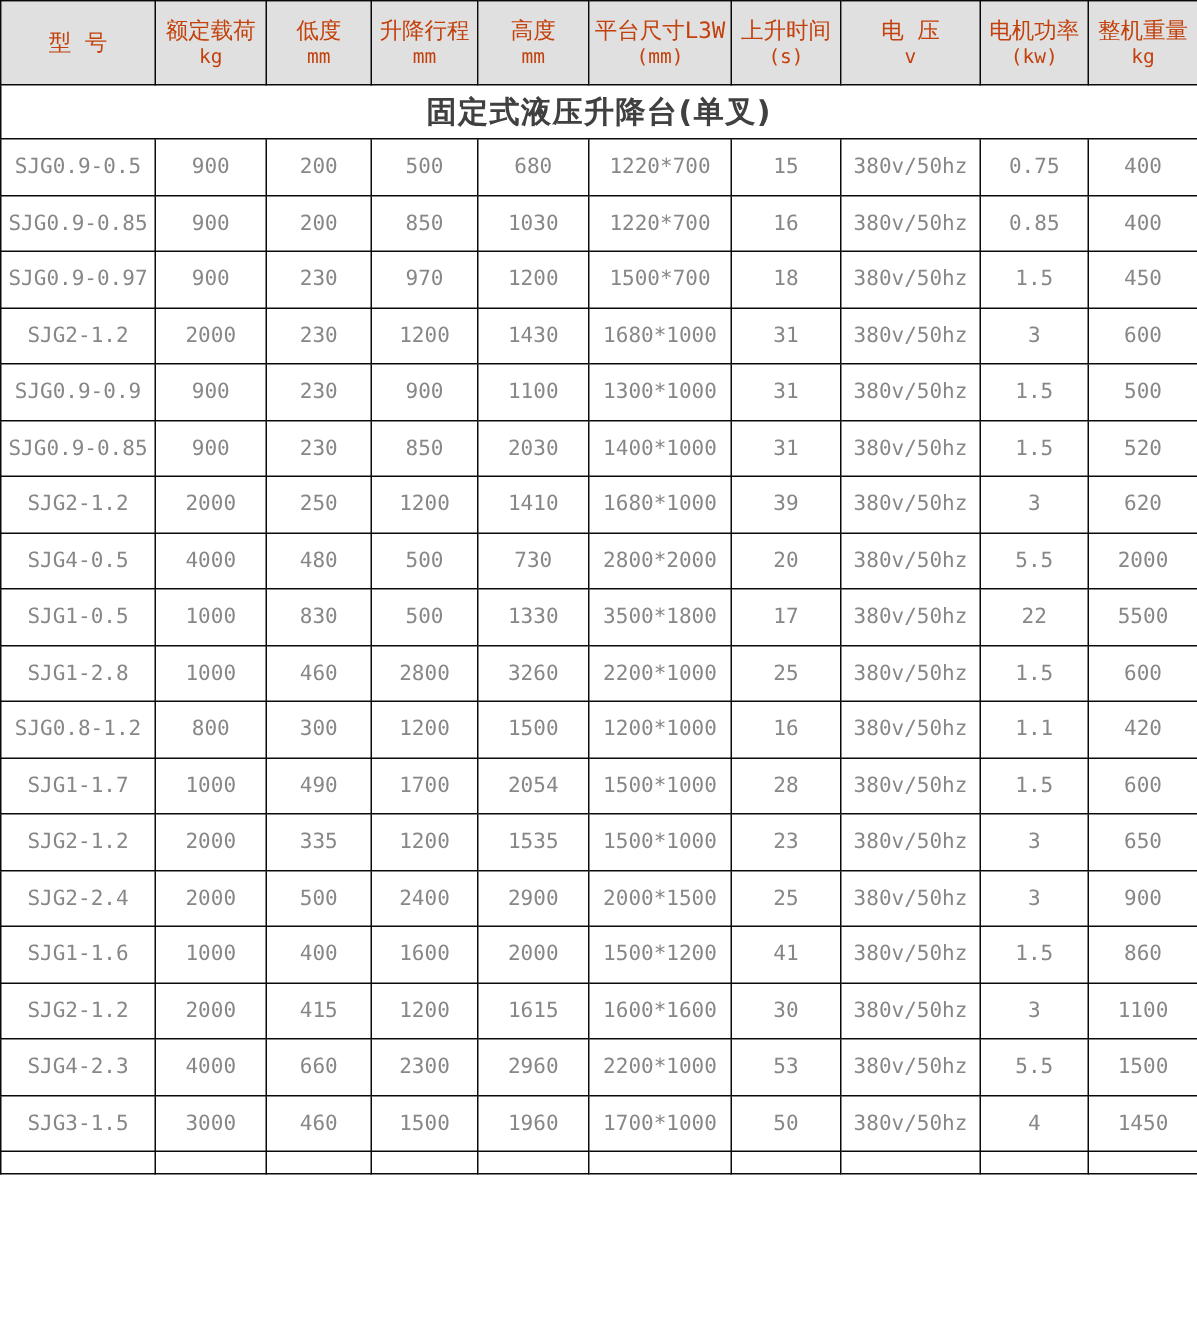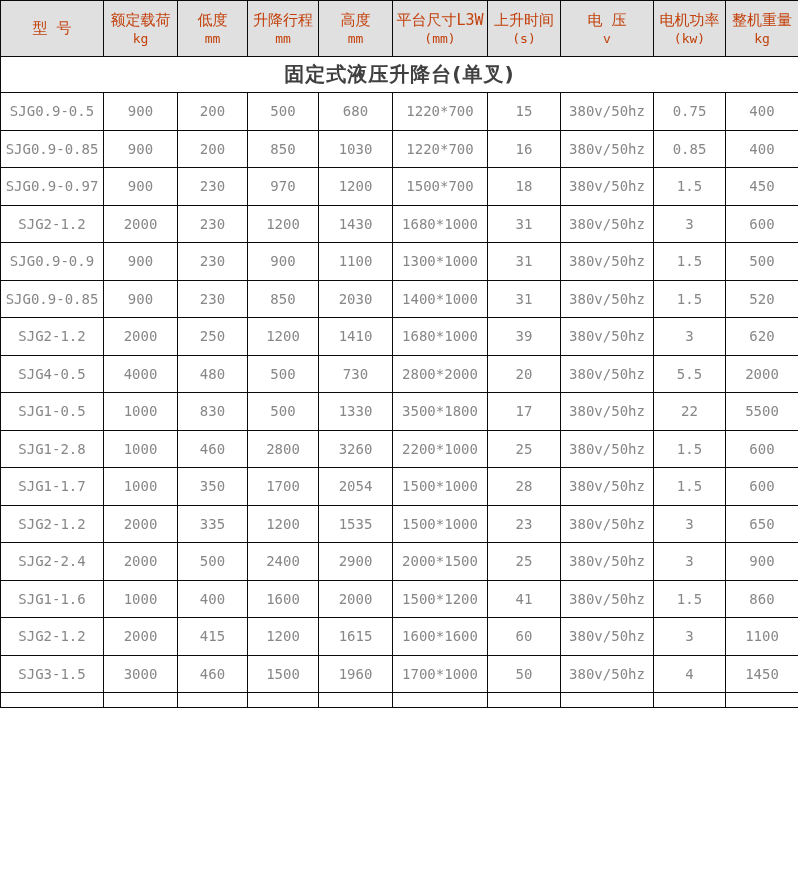--- a/index.html
+++ b/index.html
@@ -229,23 +229,35 @@
           <td>460</td>
           <td>2800</td>
           <td>3260</td>
           <td>2200*1000</td>
           <td>25</td>
           <td>380v/50hz</td>
           <td>1.5</td>
           <td>600</td>
         </tr>
         <tr>
+          <td>SJG0.8-1.2</td>
+          <td>800</td>
+          <td>300</td>
+          <td>1200</td>
+          <td>1500</td>
+          <td>1200*1000</td>
+          <td>16</td>
+          <td>380v/50hz</td>
+          <td>1.1</td>
+          <td>420</td>
+        </tr>
+        <tr>
           <td>SJG1-1.7</td>
           <td>1000</td>
-          <td>350</td>
+          <td>490</td>
           <td>1700</td>
           <td>2054</td>
           <td>1500*1000</td>
           <td>28</td>
           <td>380v/50hz</td>
           <td>1.5</td>
           <td>600</td>
         </tr>
         <tr>
           <td>SJG2-1.2</td>
@@ -283,24 +295,36 @@
           <td>1.5</td>
           <td>860</td>
         </tr>
         <tr>
           <td>SJG2-1.2</td>
           <td>2000</td>
           <td>415</td>
           <td>1200</td>
           <td>1615</td>
           <td>1600*1600</td>
-          <td>60</td>
+          <td>30</td>
           <td>380v/50hz</td>
           <td>3</td>
           <td>1100</td>
+        </tr>
+        <tr>
+          <td>SJG4-2.3</td>
+          <td>4000</td>
+          <td>660</td>
+          <td>2300</td>
+          <td>2960</td>
+          <td>2200*1000</td>
+          <td>53</td>
+          <td>380v/50hz</td>
+          <td>5.5</td>
+          <td>1500</td>
         </tr>
         <tr>
           <td>SJG3-1.5</td>
           <td>3000</td>
           <td>460</td>
           <td>1500</td>
           <td>1960</td>
           <td>1700*1000</td>
           <td>50</td>
           <td>380v/50hz</td>

